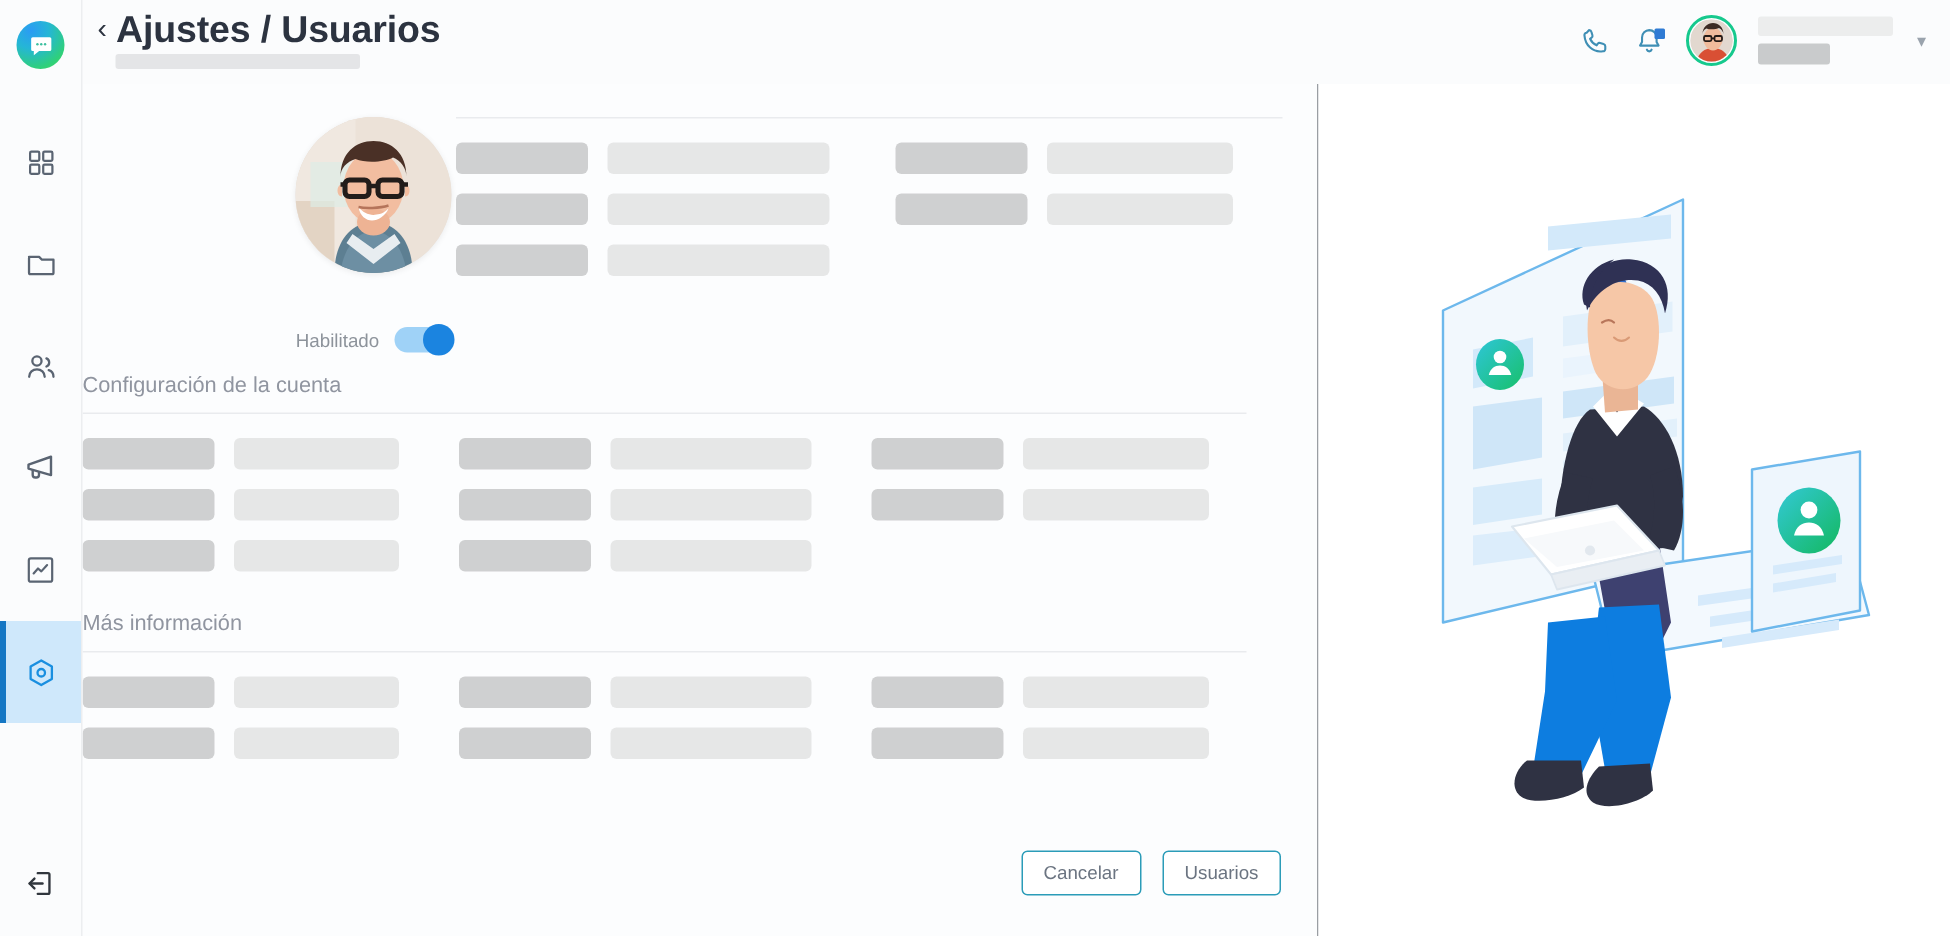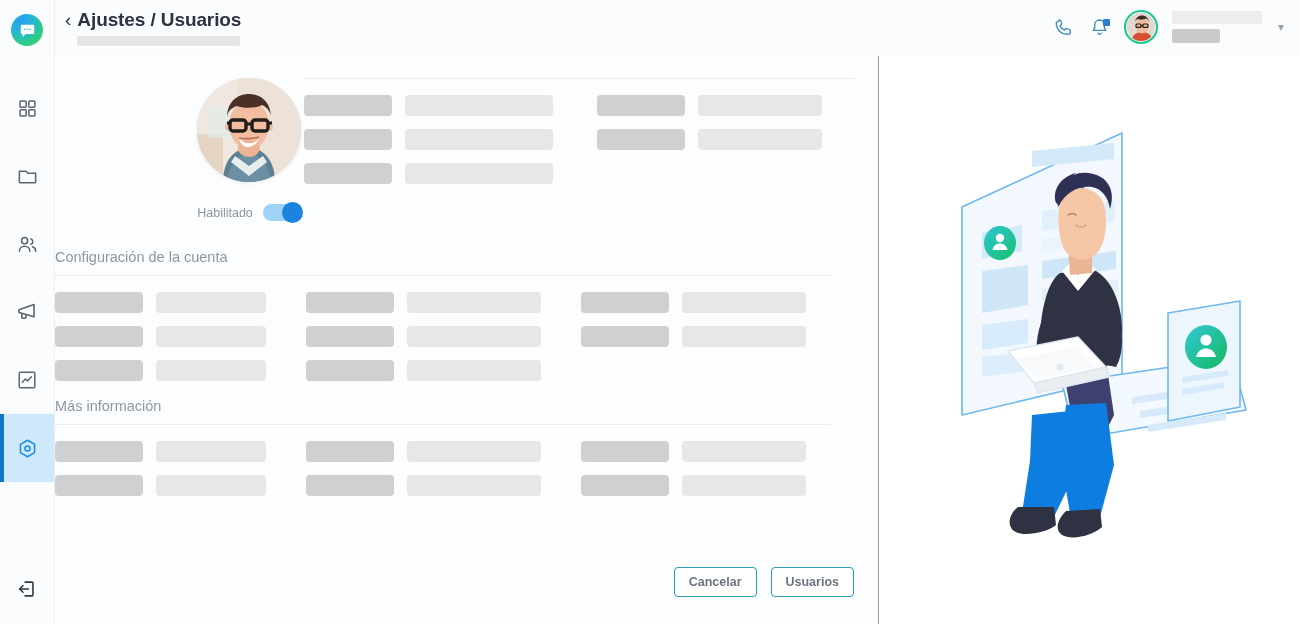--- a/index.html
+++ b/index.html
@@ -41,21 +41,21 @@
   
   .header {
     position: absolute; left: 55px; top: 0; right: 0; height: 56px;
     background: #fbfcfd;
     display: flex; align-items: flex-start; z-index: 4;
   }
   .header-left { padding-left: 10px; padding-top: 8px; display:flex; align-items:flex-start; }
   .back-chevron { color:#2c3340; font-size: 19px; line-height: 24px; padding: 0 6px 0 0; cursor:pointer; font-weight: 400;}
   .title-block { display:flex; flex-direction:column; }
   .page-title {
-    font-size: 19px; font-weight: 700; color: #2c3340; letter-spacing: -0.1px; line-height: 24px;
+    font-size: 25px; font-weight: 700; color: #2c3340; letter-spacing: -0.1px; line-height: 24px;
   }
   .title-redaction { width: 163px; height: 10px; border-radius: 2px; background: #e4e5e7; margin-top: 4px; }
   .header-right {
     margin-left: auto; display:flex; align-items:center; gap: 14px;
     padding-right: 16px; padding-top: 10px;
   }
   .hicon { color:#3f8fb5; cursor:pointer; display:flex; align-items:center; position:relative; }
   .bell-badge {
     position:absolute; top:2px; right:0px; width:7px; height:7px; background:#2f7bd4; border-radius:1px;
   }
@@ -88,21 +88,21 @@
 
   
   .profile {
     position:absolute; left: 134px; top: 22px; width: 120px;
     display:flex; flex-direction:column; align-items:center;
   }
   .profile-photo {
     width: 104px; height: 104px; border-radius: 50%; overflow:hidden; background:#e8ded5;
     box-shadow: 0 1px 4px rgba(0,0,0,0.08);
   }
-  .toggle-row { display:flex; align-items:center; gap: 10px; margin-top: 22px; }
+  .toggle-row { display:flex; align-items:center; gap: 10px; margin-top: 36px; }
   .toggle-label { font-size: 12.5px; color:#8d939b; }
   .toggle {
     width: 38px; height: 17px; border-radius: 10px; background: #9fd2f7;
     position: relative; cursor:pointer;
   }
   .toggle .knob {
     position:absolute; right: -2px; top: -2px; width: 21px; height: 21px; border-radius:50%;
     background: #1b84e0;
   }
 
@@ -131,40 +131,39 @@
   #sec2 { left: 0px; top: 193px; width: 776px; }
   #sec2 .cell { margin-right: 40px; }
   #sec2 .bar.label { width: 88px; }
   #sec2 .bar.value { width: 110px; }
   #sec2 .cell.c2 .bar.value { width: 134px; }
   #sec2 .cell.c3 .bar.value { width: 124px; }
   #sec2 .cell.c3 { margin-right: 0; }
   #sec2 .row { margin-bottom: 13px; }
 
   
-  #sec3 { left: 0px; top: 342px; width: 776px; }
+  #sec3 { left: 0px; top: 352px; width: 776px; }
   #sec3 .cell { margin-right: 40px; }
   #sec3 .bar.label { width: 88px; }
   #sec3 .bar.value { width: 110px; }
   #sec3 .cell.c2 .bar.value { width: 134px; }
   #sec3 .cell.c3 .bar.value { width: 124px; }
   #sec3 .cell.c3 { margin-right: 0; }
   #sec3 .row { margin-bottom: 13px; }
 
   
   .actions {
     position:absolute; right: 24px; bottom: 27px; display:flex; gap: 14px;
   }
   .btn {
     min-width: 72px; height: 30px; padding: 0 14px;
     border: 1px solid #2b9cb8; border-radius: 4px; background:#fff;
     color: #6b7481; font-size: 12.5px; cursor: pointer;
     display:flex; align-items:center; justify-content:center;
     font-family: "Liberation Sans", sans-serif;
-    font-weight: bold;
   }
 
   
   .illus { width: 360px; height: 430px; margin-top: -20px; }
 </style>
 </head>
 <body>
 
 <div class="app">
 

